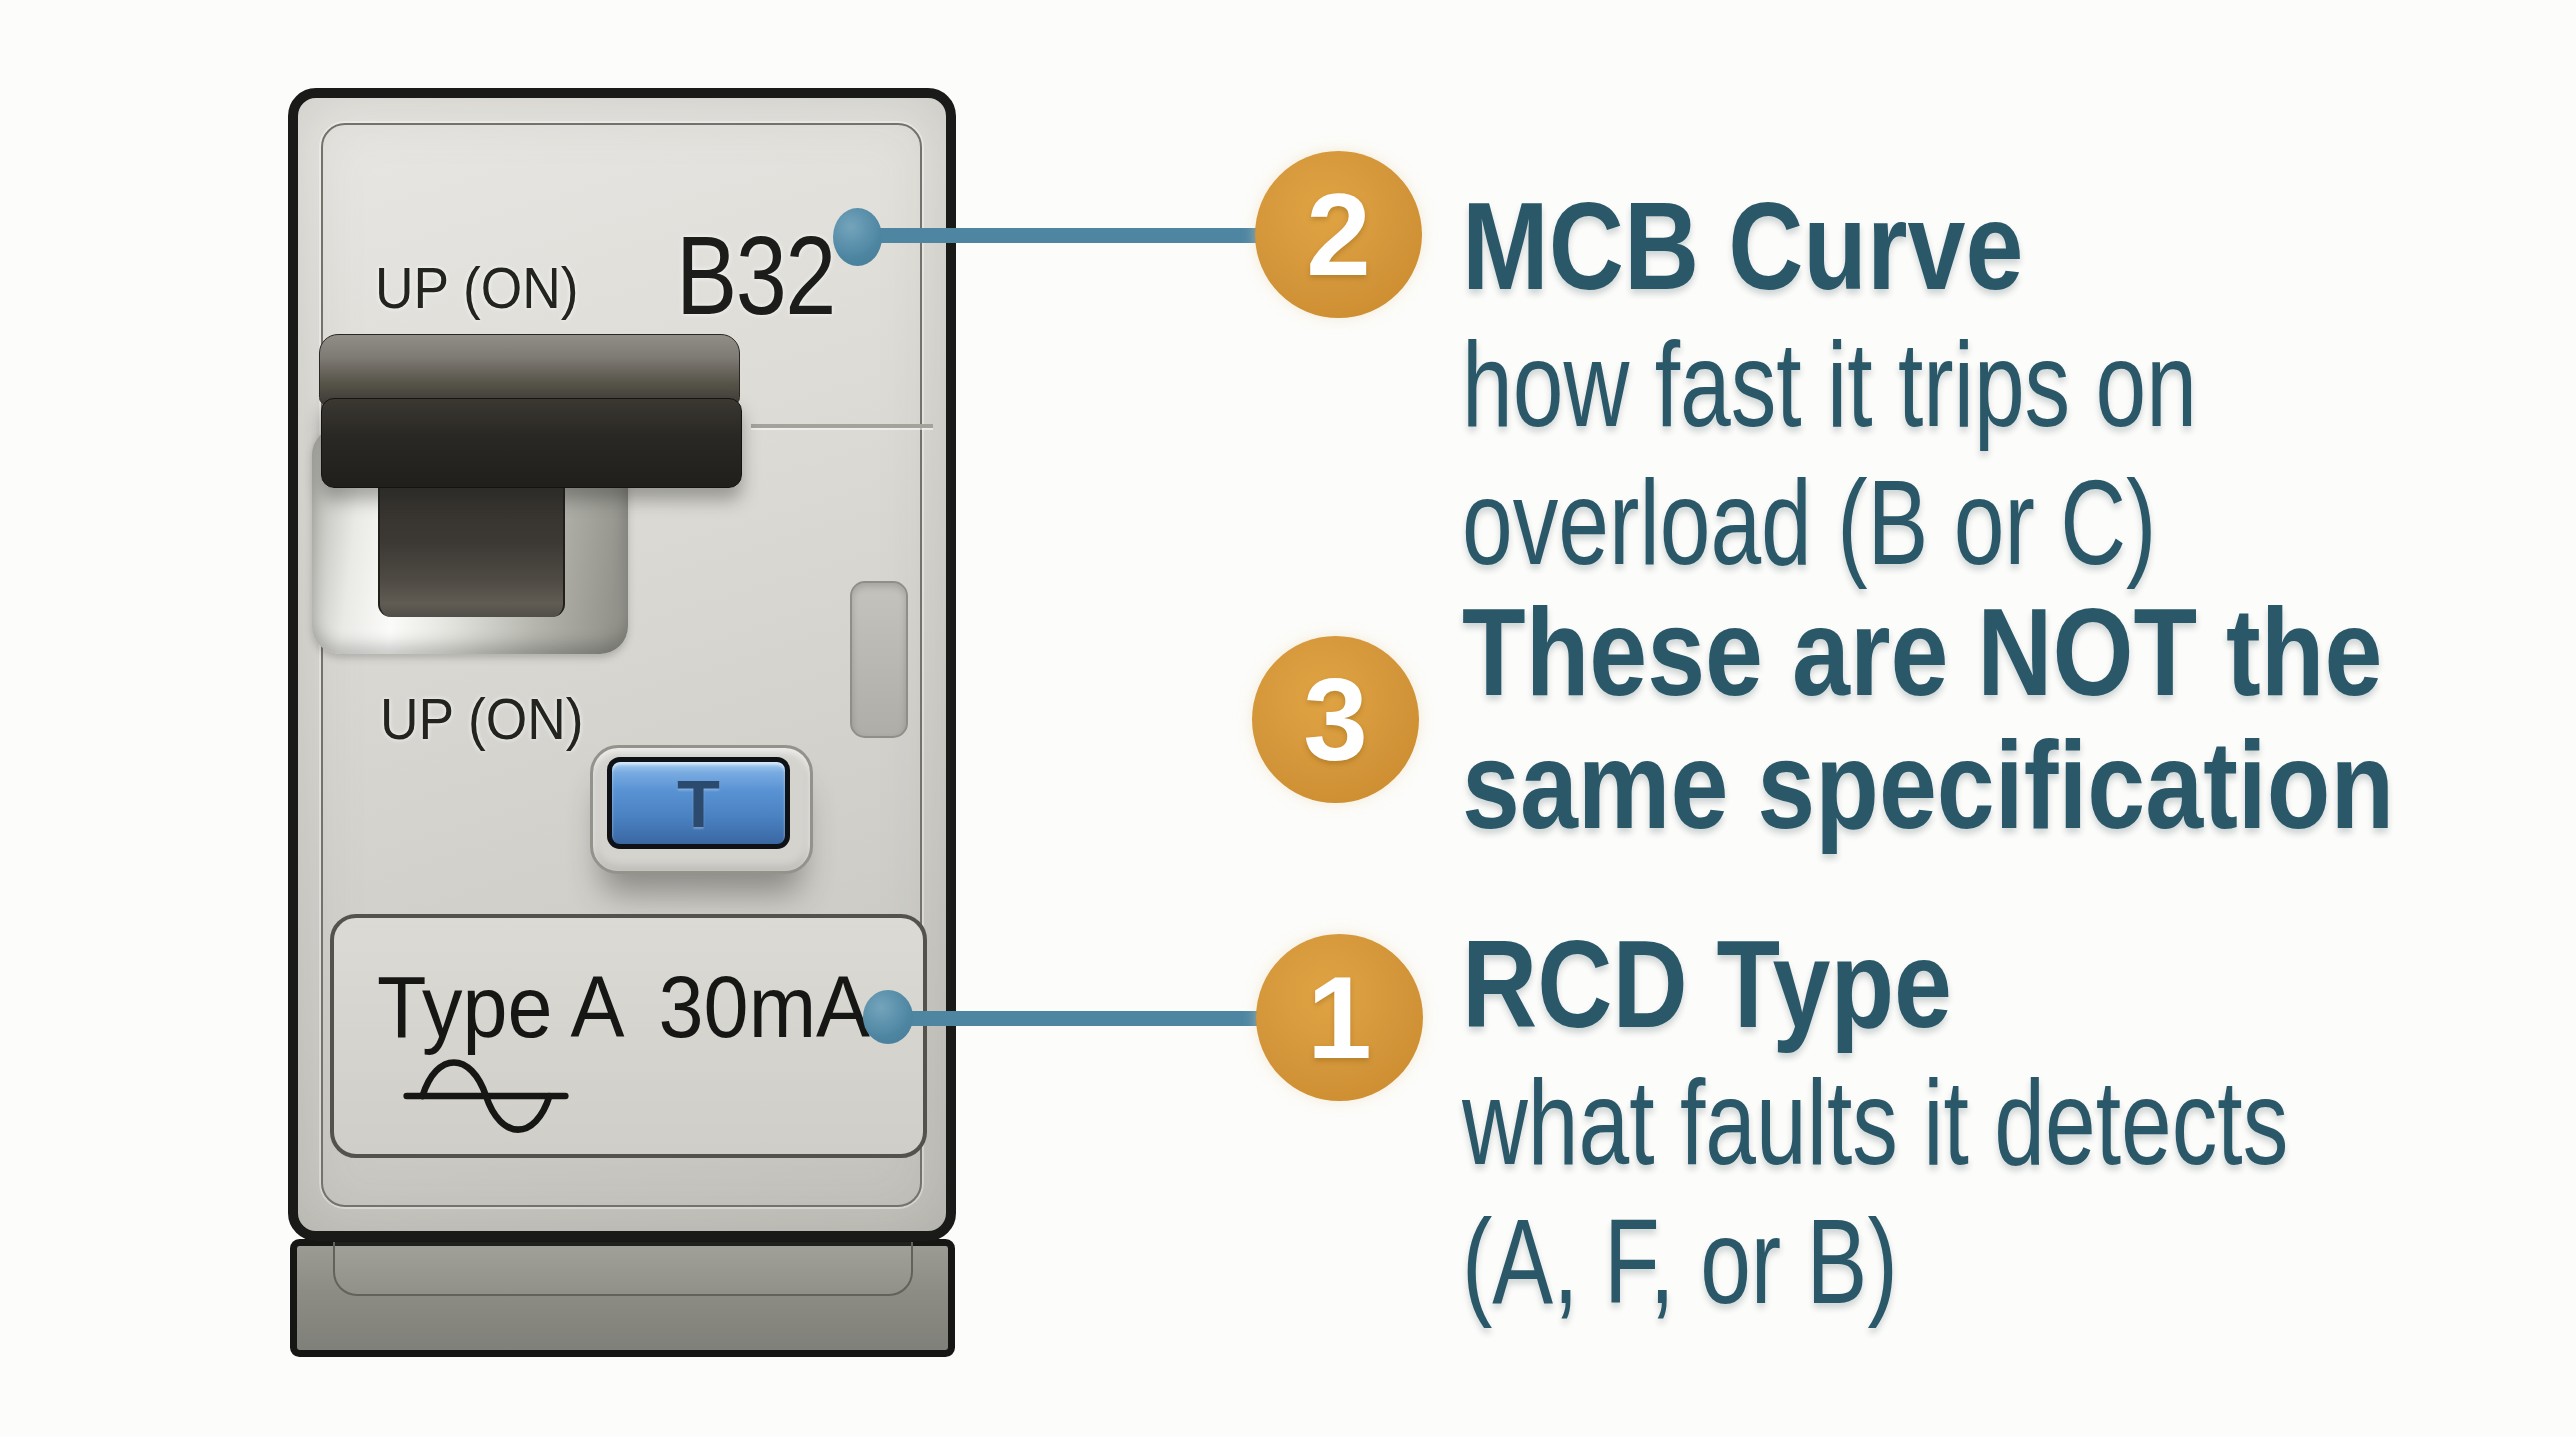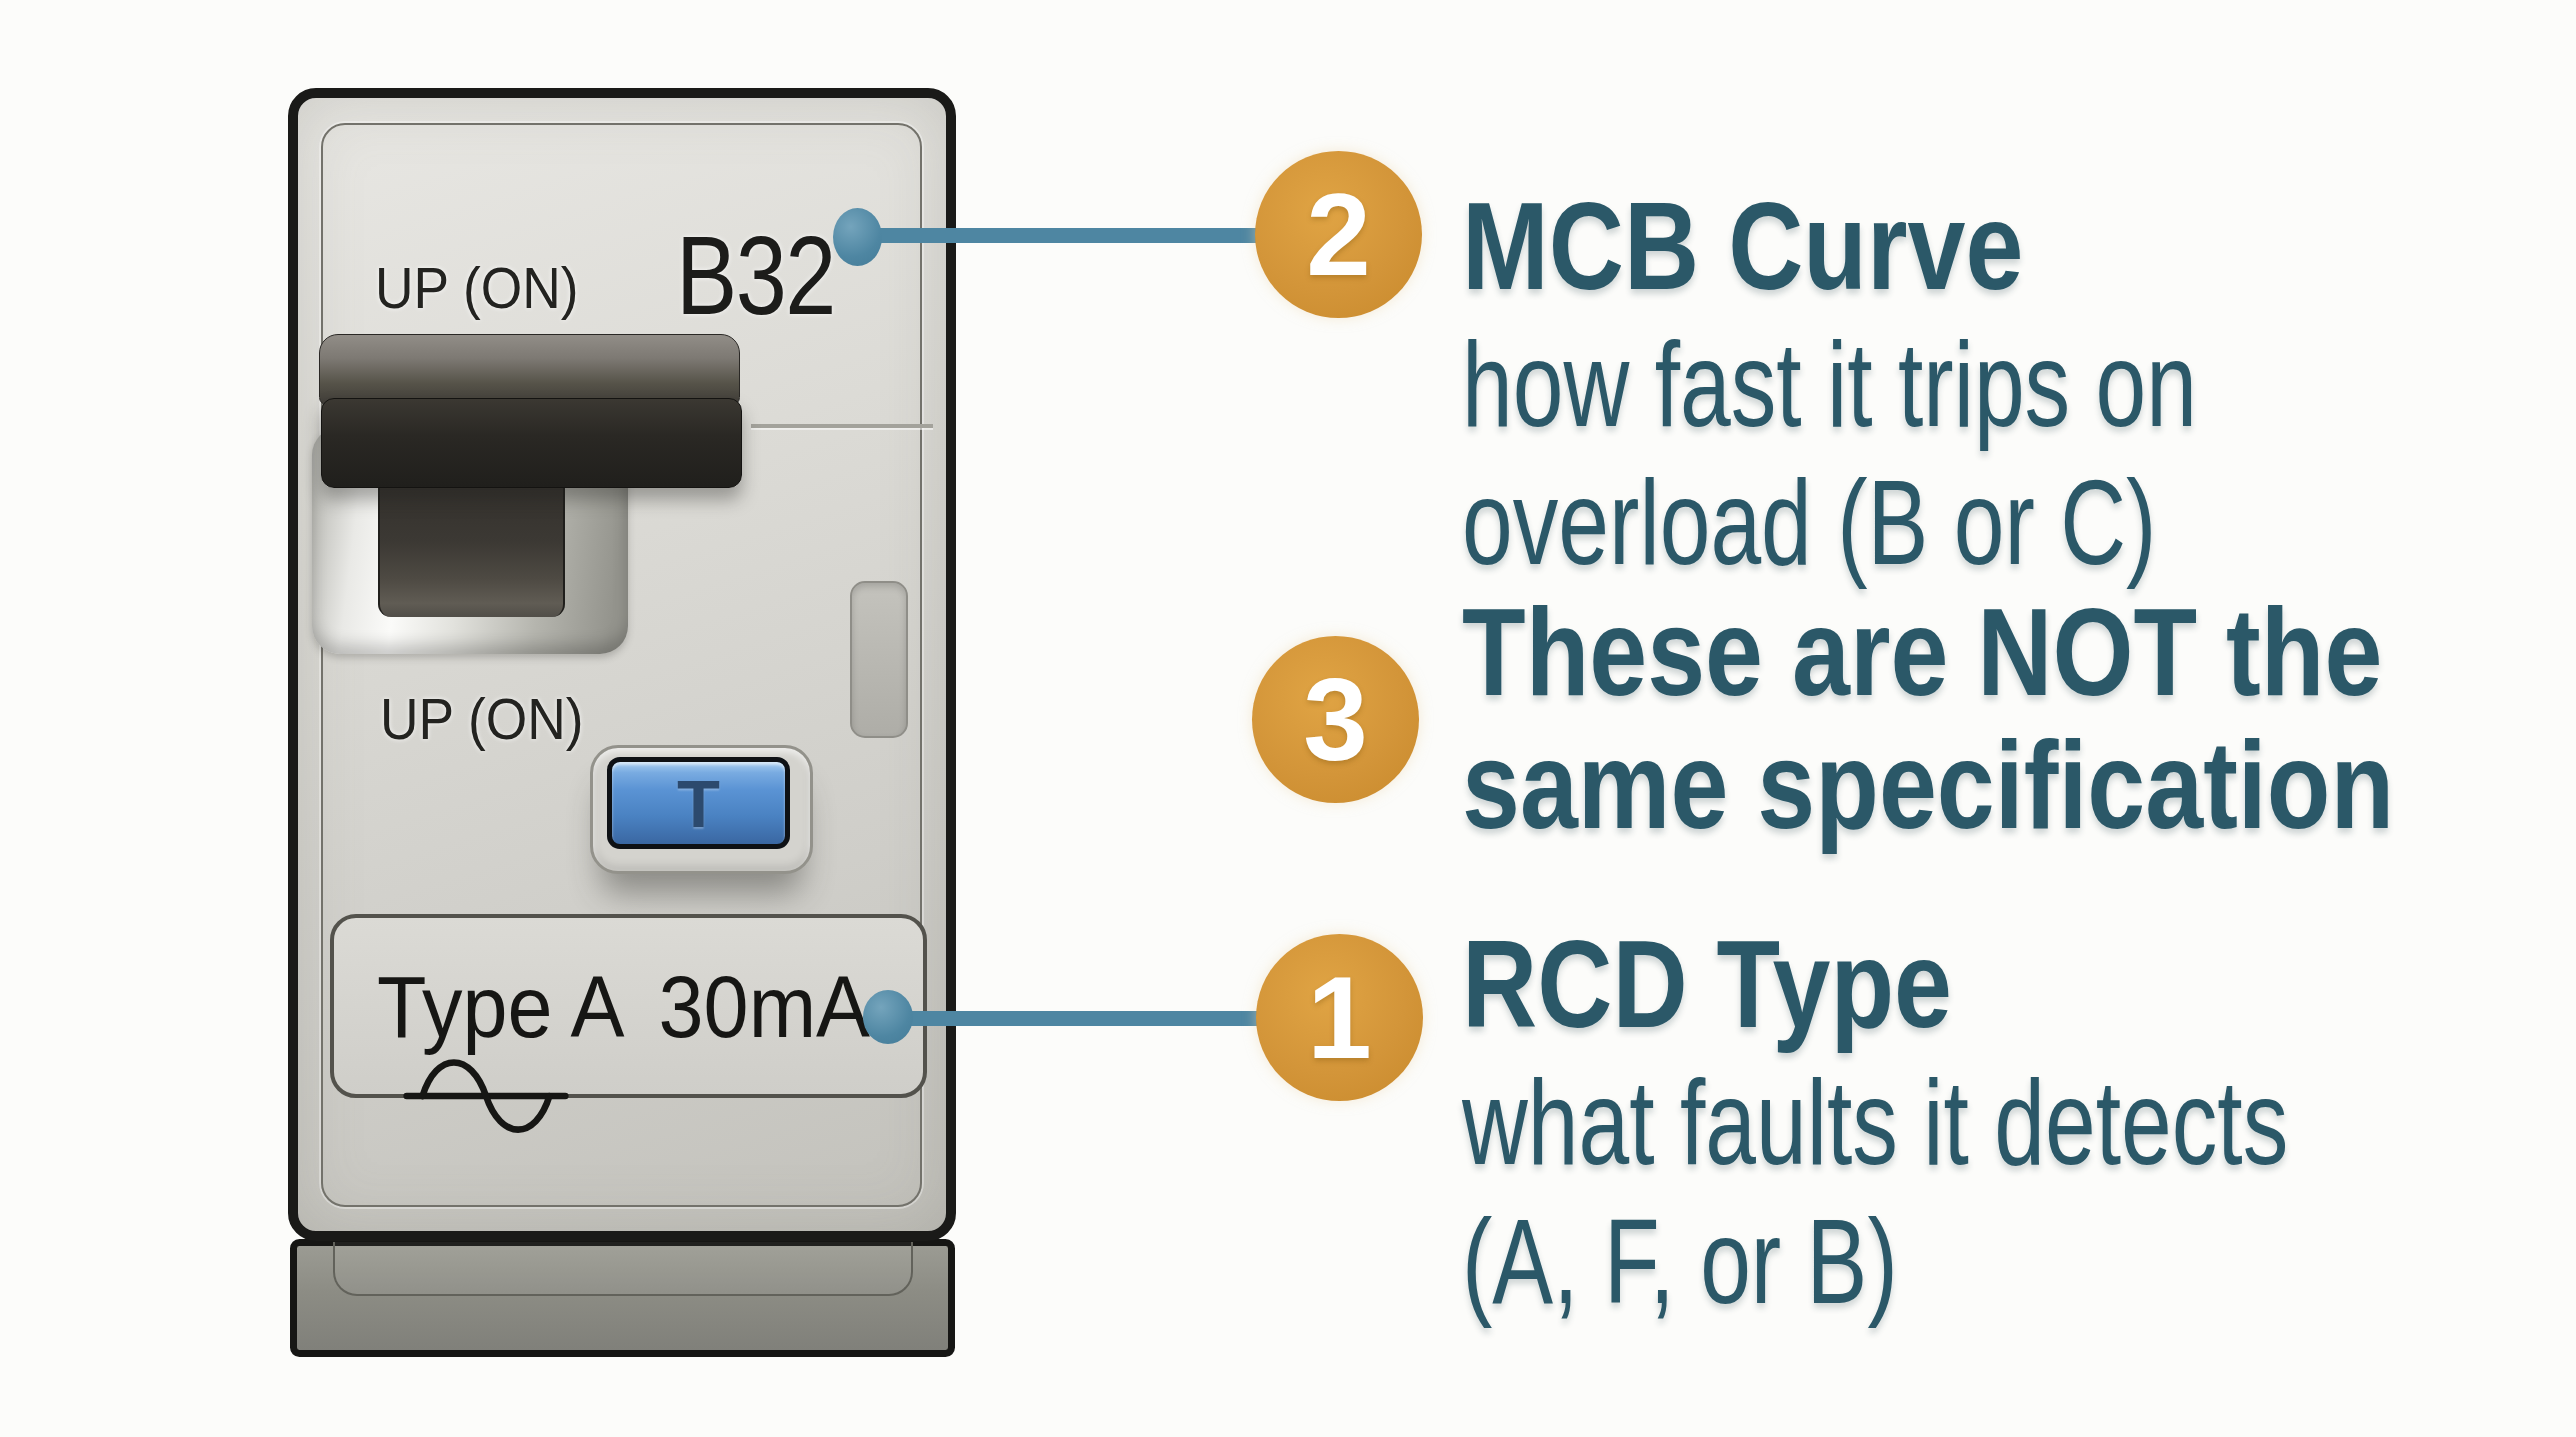--- a/index.html
+++ b/index.html
@@ -102,21 +102,21 @@
     display: flex; align-items: center; justify-content: center;
   }
   .test-letter {
     font-size: 67px; font-weight: 700; color: #2c4a6e; line-height: 1;
     transform: scaleX(1.05);
     text-shadow: 0 1.9px 1.9px rgba(255,255,255,0.25);
   }
 
   
   .rcd-panel {
-    position: absolute; left: 32px; top: 816px; width: 597px; height: 184px;
+    position: absolute; left: 32px; top: 816px; width: 597px; height: 244px;
     border: 4.7px solid #53524c; border-radius: 26px;
     background: linear-gradient(180deg, #dbdad5 0%, #cfcec9 100%);
   }
   .rcd-text {
     position: absolute; left: 43px; top: 45px;
     display: flex; gap: 37px; line-height: 1; white-space: nowrap;
     font-size: 88px; color: #161614; transform: scaleX(0.92); transform-origin: left top;
   }
   .sine-icon { position: absolute; left: 68px; top: 120px; }
 

